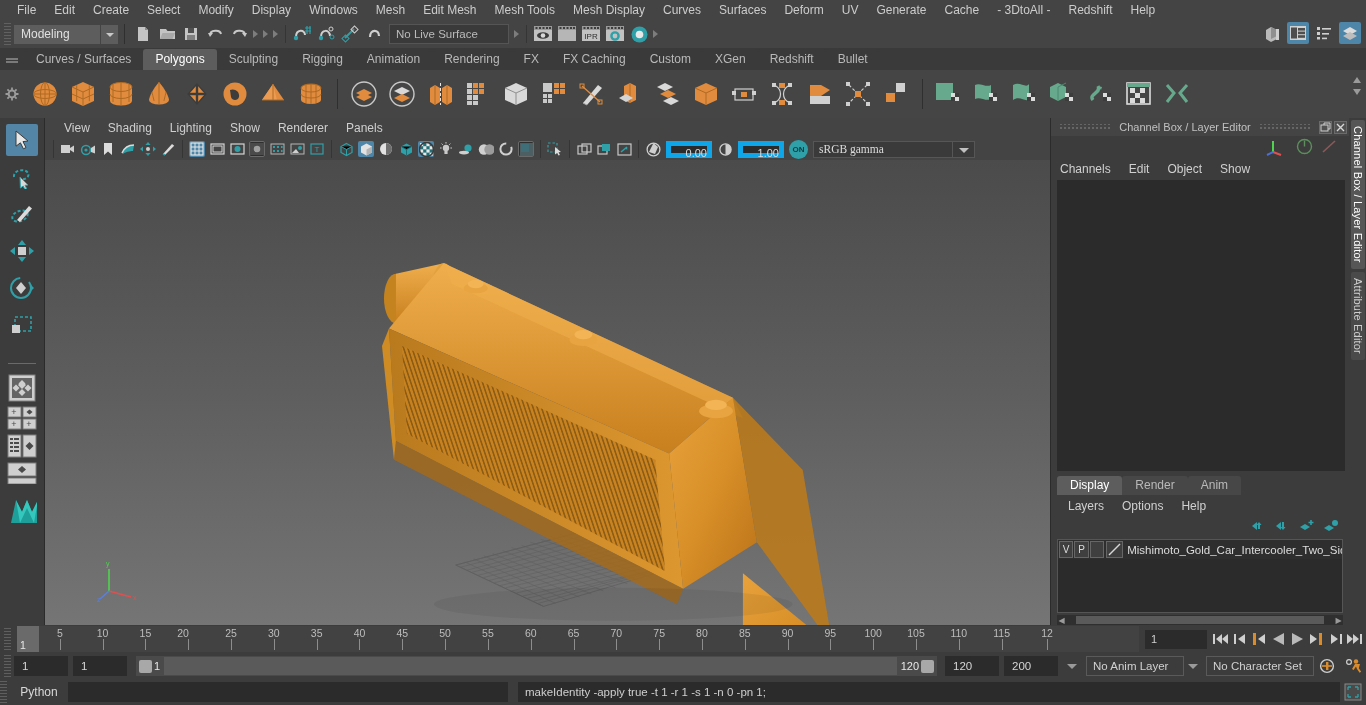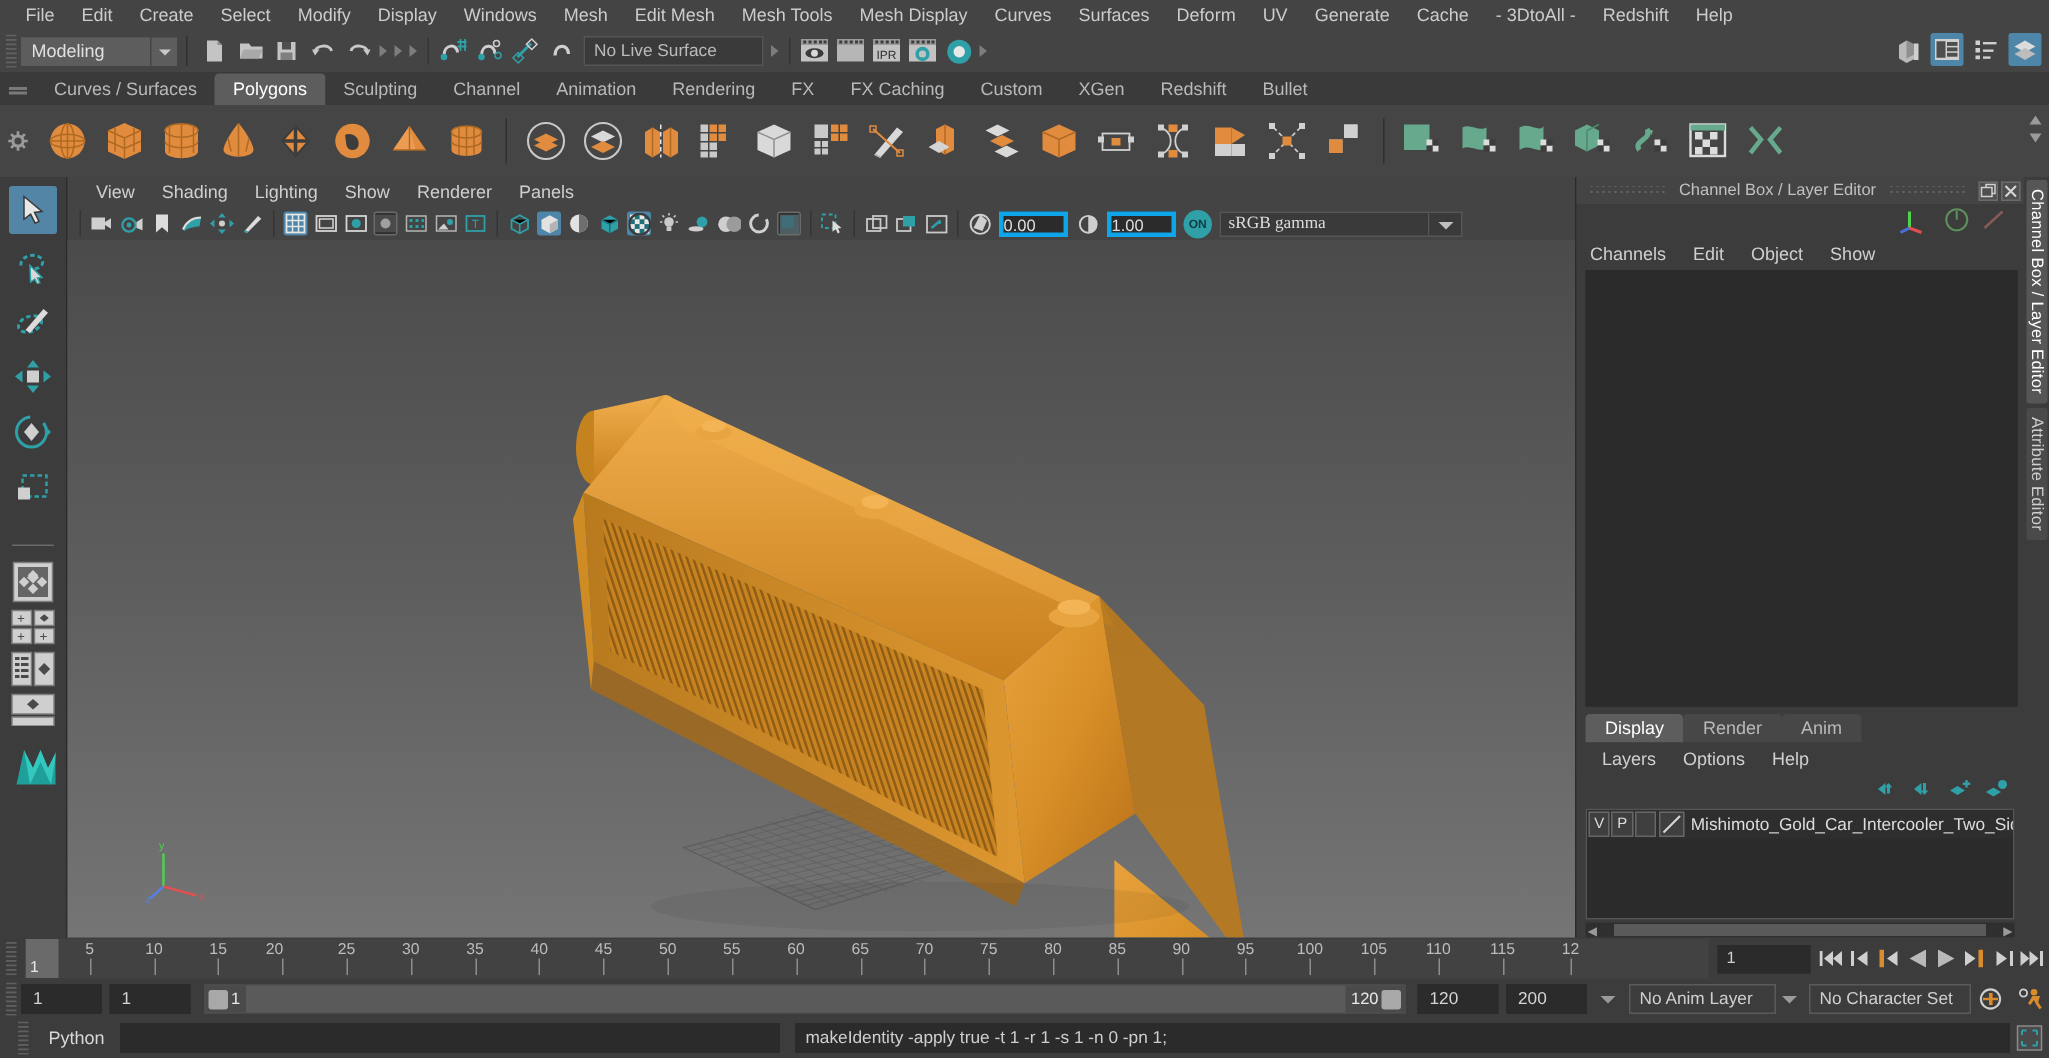--- a/index.html
+++ b/index.html
@@ -65,21 +65,21 @@
 
   
   .vpcol{ flex:1; display:flex; flex-direction:column; min-width:0; border-left:1px solid #2b2b2b;}
   .vpmenu{ height:20px; background:#444; display:flex; align-items:center; padding-left:10px; flex:none;}
   .vpmenu .mi{ padding:0 9px; font-size:12px; color:#cfcfcf; line-height:20px;}
   .vptool{ height:22px; background:#444; display:flex; align-items:center; padding-left:4px; flex:none; gap:0px;}
   .vi{ width:16px; height:16px; margin:0 2px; display:flex; align-items:center; justify-content:center; border-radius:2px;}
   .vi.on{ background:#4d86a8; }
   .vi.ond{ background:#2f2f2f; border:1px solid #6a6a6a;}
   .numfield{ width:46px; height:17px; background:#2b2b2b; color:#ddd; font-size:11px; line-height:15px;
-     text-align:left; margin:0 3px; border:3px solid #0ea5e9;}
+     text-align:right; margin:0 3px; border:5px solid #0ea5e9;}
   .gammasel{ width:140px; height:17px; background:#3a3a3a; border:1px solid #565656; color:#ddd; font-size:11.5px;
      line-height:15px; padding-left:5px; margin-left:3px;font-family:Liberation Serif, serif;}
   .gammaarrow{ width:22px; height:17px; background:#3a3a3a; border:1px solid #565656; border-left:none; position:relative;}
   .gammaarrow:after{ content:""; position:absolute; left:6px; top:6px; border-left:5px solid transparent;
      border-right:5px solid transparent; border-top:5px solid #c0c0c0;}
   .viewport{ flex:1; position:relative; overflow:hidden; min-height:0;
      background:linear-gradient(#4e4e4e 0%, #606060 45%, #707070 100%);}
   .persp{ position:absolute; left:0; right:0; bottom:4px; text-align:center; font-size:11px; color:#1f1f1f; font-weight:bold;}
   .axisgz{ position:absolute; left:52px; bottom:22px; width:46px; height:46px;}
 
@@ -140,21 +140,21 @@
   .rangebar span{ font-size:11px; color:#e8e8e8;}
   .animlayer{ width:98px; height:20px; background:#3c3c3c; border:1px solid #5a5a5a; color:#d0d0d0;
      font-size:11.5px; line-height:18px; padding-left:6px; margin-left:5px;}
   .charset{ width:108px; height:20px; background:#3c3c3c; border:1px solid #5a5a5a; color:#d0d0d0;
      font-size:11.5px; line-height:18px; padding-left:6px; margin-left:4px;}
   .dropcaret{ width:18px; height:20px; position:relative;}
   .dropcaret:after{ content:""; position:absolute; left:4px; top:8px; border-left:5px solid transparent;
      border-right:5px solid transparent; border-top:5px solid #9a9a9a;}
 
   
-  .cmdrow{ height:26px; background:#3c3c3c; display:flex; align-items:center; flex:none; padding-left:12px;}
+  .cmdrow{ height:26px; background:#3c3c3c; display:flex; align-items:center; flex:none; padding-left:0;}
   .cmdlabel{ width:58px; text-align:center; font-size:12px; color:#d8d8d8;}
   .cmdinput{ width:440px; height:20px; background:#2b2b2b; border:1px solid #2b2b2b; margin-right:10px;}
   .cmdout{ flex:1; height:20px; background:#2b2b2b; border:1px solid #2b2b2b; color:#cfcfcf; font-size:11.5px;
      line-height:18px; padding-left:6px; white-space:nowrap; overflow:hidden;}
   .cmdicon{ width:20px; height:20px; margin:0 3px; display:flex; align-items:center; justify-content:center;}
   .helpline{ height:24px; background:#3c3c3c; display:flex; align-items:center; padding-left:6px; flex:none; border-top:1px solid #4a4a4a;}
   .helpline .txt{ font-size:11px; color:#bdbdbd; margin-left:16px;}
   .griph{ width:7px; height:16px; background:repeating-linear-gradient(to bottom,#6b6b6b 0 1px, transparent 1px 3px);
      background-size:2px 3px; opacity:.7;}
 </style>
@@ -365,21 +365,21 @@
     </div>
   </div>
 
   <div class="shelftabs">
     <div class="shelfgrip">
         <i></i>
       </div>
     <div class="stab">Curves / Surfaces</div>
     <div class="stab on">Polygons</div>
     <div class="stab">Sculpting</div>
-    <div class="stab">Channel</div>
+    <div class="stab">Rigging</div>
     <div class="stab">Animation</div>
     <div class="stab">Rendering</div>
     <div class="stab">FX</div>
     <div class="stab">FX Caching</div>
     <div class="stab">Custom</div>
     <div class="stab">XGen</div>
     <div class="stab">Redshift</div>
     <div class="stab">Bullet</div>
   </div>
 

